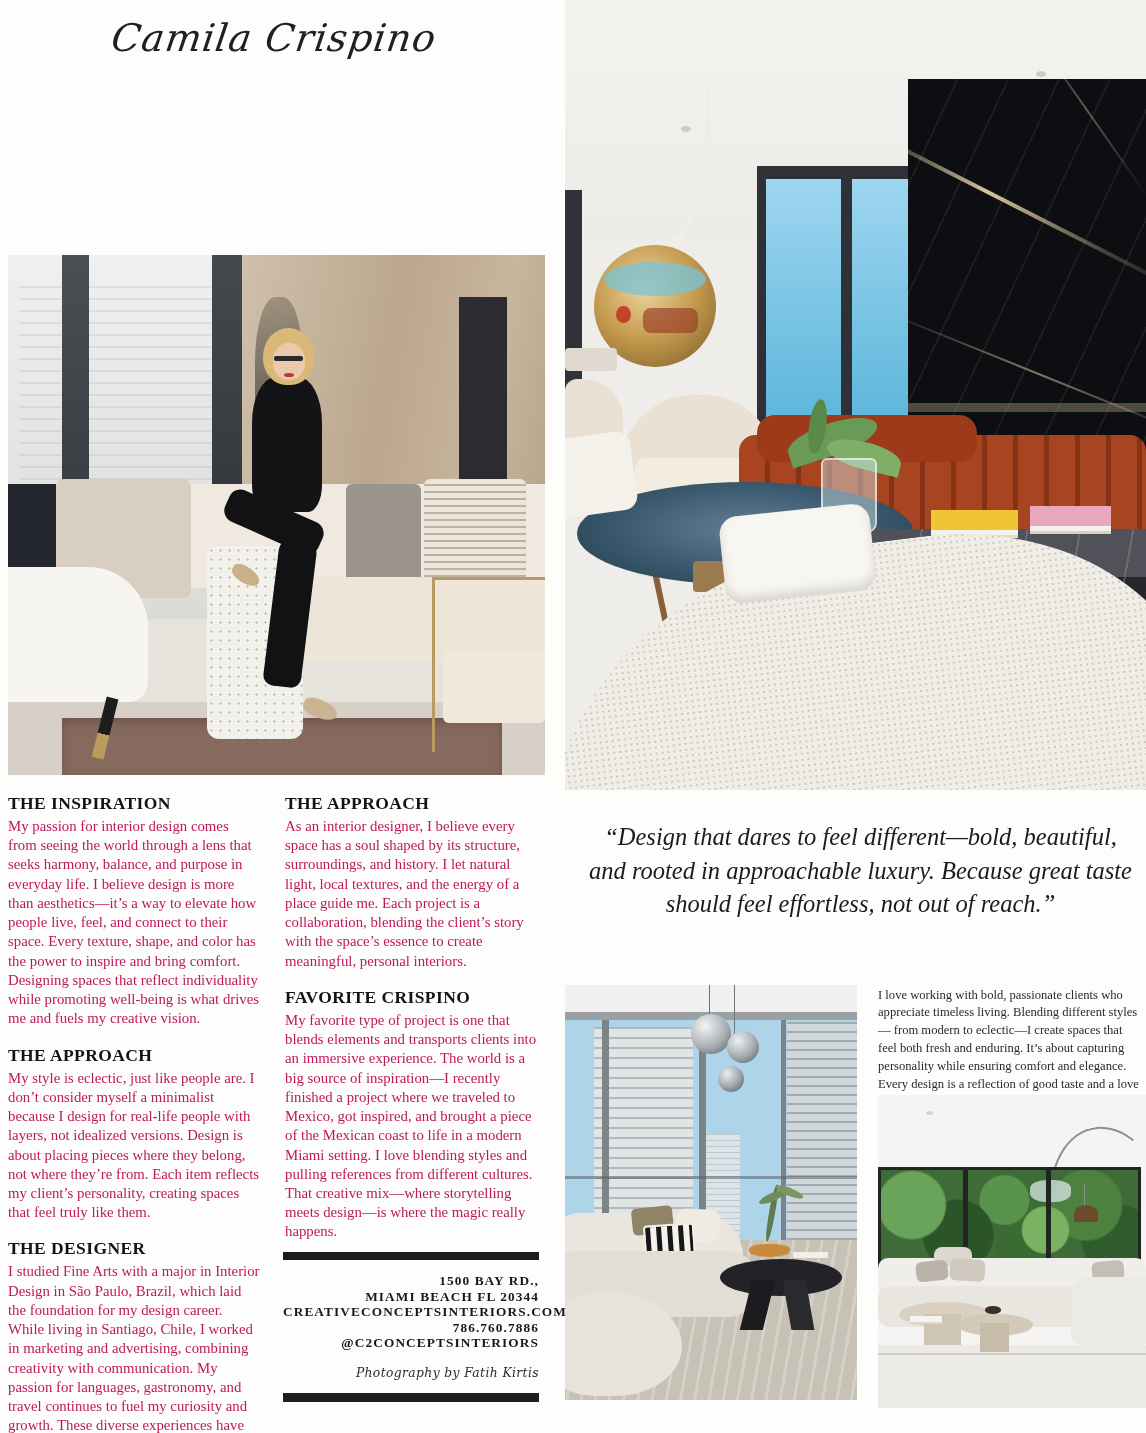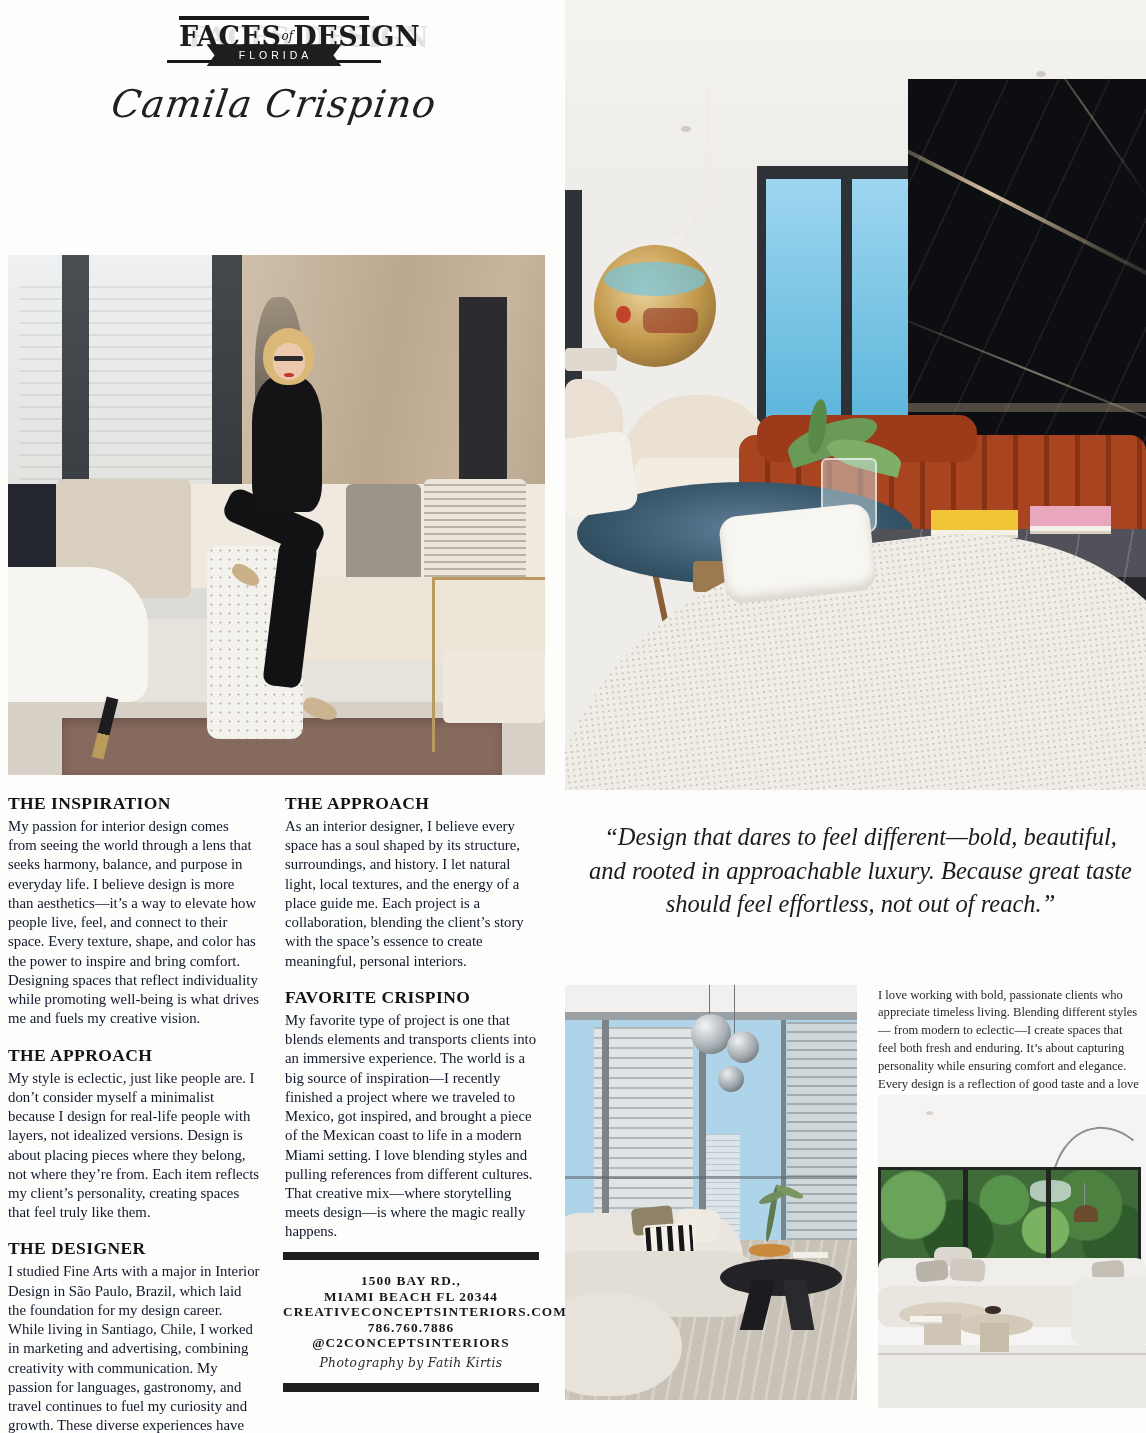--- a/index.html
+++ b/index.html
@@ -40,41 +40,41 @@
   }
 
   
   .col { position:absolute; width:253px; }
   .col-1 { left:8px; top:793px; }
   .col-2 { left:285px; top:793px; }
   .sec-h {
     margin:0 0 3px; font-family:"Liberation Serif", serif; font-weight:900;
     font-size:17.5px; letter-spacing:0.4px; color:#131315;
   }
-  .sec-p { margin:0 0 16px; font-size:14.8px; line-height:1.3; color:#0f172a; }
+  .sec-p { margin:0 0 16px; font-size:14.8px; line-height:1.3; color:#be185d; }
 
   
   .quote-wrap { position:absolute; left:575px; top:820px; width:571px; text-align:center; }
   .quote-text {
     margin:0 auto; max-width:545px; font-style:italic; font-size:24.5px;
     line-height:1.37; color:#1b1b1d;
   }
   .quote-attr { margin-top:17px; font-weight:700; font-size:20px; letter-spacing:3px; color:#141416; }
 
   
   .aside-p {
     position:absolute; left:878px; top:974px; width:264px;
     font-size:12.6px; line-height:1.42; color:#2a2a2a;
   }
 
   
-  .contact { position:absolute; left:283px; top:1252px; width:256px; text-align:center; }
+  .contact { position:absolute; left:283px; top:1252px; width:256px; text-align:right; }
   .bar { height:8px; background:#1d1e20; }
   .contact-lines { margin-top:13px; font-weight:700; font-size:13.3px; letter-spacing:1.1px; line-height:1.17; color:#17181a; }
-  .credit { margin-top:5px; font-family:"DejaVu Serif", serif; font-style:italic; font-size:12.3px; letter-spacing:0.4px; color:#2c2c2e; }
+  .credit { margin-top:15px; font-family:"DejaVu Serif", serif; font-style:italic; font-size:12.3px; letter-spacing:0.4px; color:#2c2c2e; }
   .bar-b { margin-top:13px; height:9px; background:#1d1e20; }
 
   
   .photo { position:absolute; overflow:hidden; }
   .photo * { position:absolute; }
 
   
   .ph-portrait { left:8px; top:255px; width:537px; height:520px; background:#e6e2dc; }
   .pp-window { left:0; top:0; width:45%; height:70%;
     background:linear-gradient(180deg,#eef0f1 0%,#e4e4e2 55%,#dcdad6 100%); }
@@ -246,26 +246,20 @@
   .gr-book { left:12%; top:70.5%; width:12%; height:2%; background:#f6f4ef; box-shadow:0 2px 0 #dcd7cd; }
   .gr-floor { left:0; bottom:0; width:100%; height:20%; background:#eceae6; }
   .gr-rug-line { left:0; bottom:17%; width:100%; height:2px; background:#d0ccc4; }
 </style>
 </head>
 <body>
 
 <div class="page">
 
   <div class="header">
-    <div class="logo">
-      <div class="logo-rule-top"></div>
-      <div class="logo-words"><span>FACES</span><span class="logo-of">of</span><span>DESIGN</span></div>
-      <div class="logo-rule-mid"></div>
-      <div class="ribbon">FLORIDA</div>
-    </div>
     <div class="script-name">Camila Crispino</div>
   </div>
 
   <div class="photo ph-portrait">
     <div class="pp-window"></div>
     <div class="pp-citylines"></div>
     <div class="pp-mullion1"></div>
     <div class="pp-mullion2"></div>
     <div class="pp-marble"></div>
     <div class="pp-marble-panel"></div>

